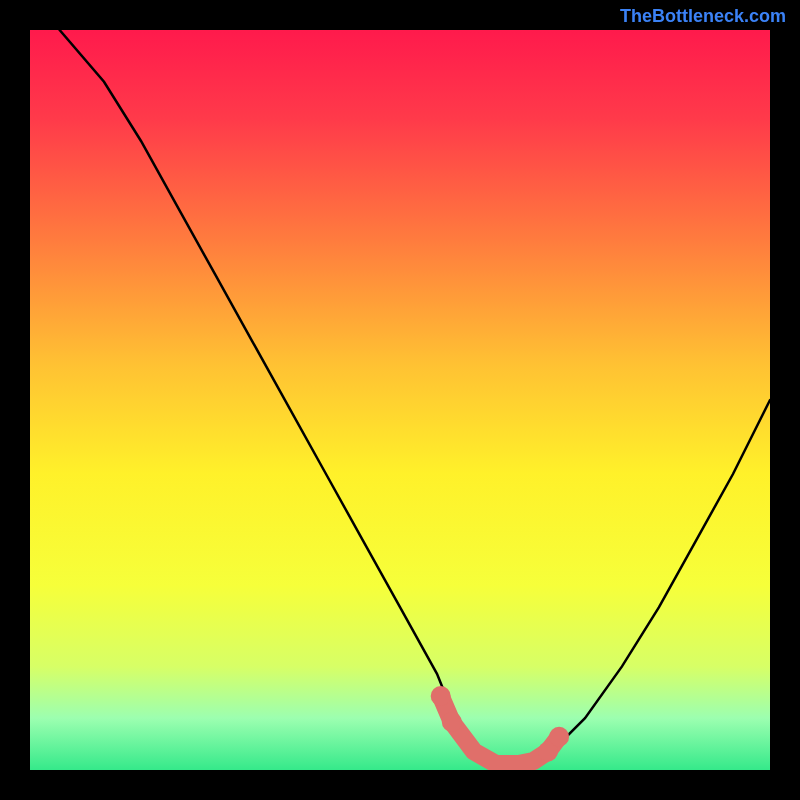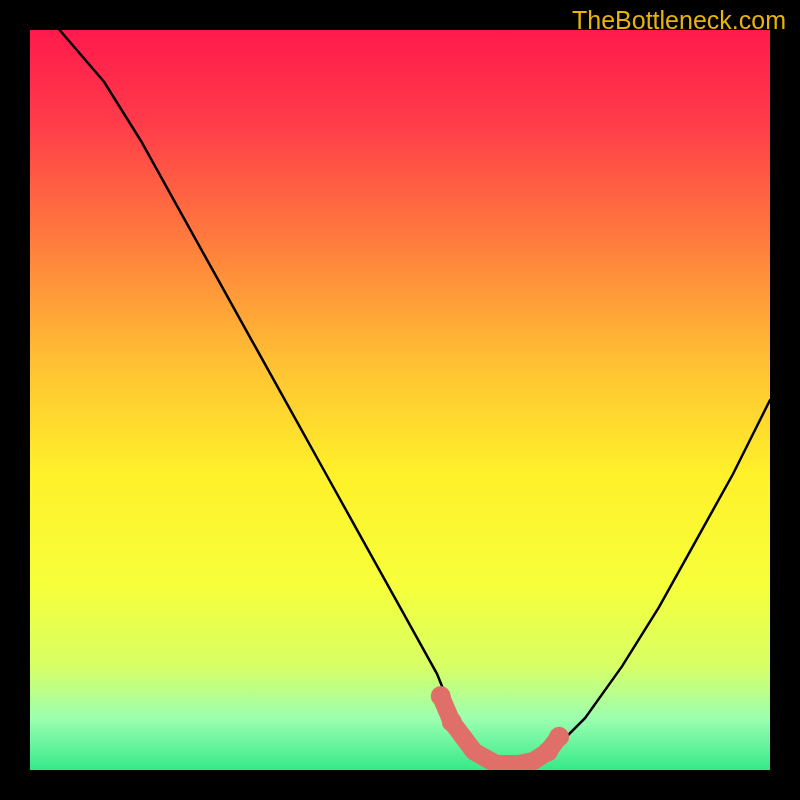--- a/index.html
+++ b/index.html
@@ -14,23 +14,23 @@
   .container {
     position: relative;
     width: 800px;
     height: 800px;
     background: #000;
   }
   .watermark {
     position: absolute;
     top: 6px;
     right: 14px;
-    color: #eab308;
-    font-size: 25px;
-    font-weight: normal;
+    color: #3b82f6;
+    font-size: 18px;
+    font-weight: bold;
     z-index: 10;
   }
   .plot-area {
     position: absolute;
     left: 30px;
     top: 30px;
     width: 740px;
     height: 740px;
     overflow: hidden;
   }

